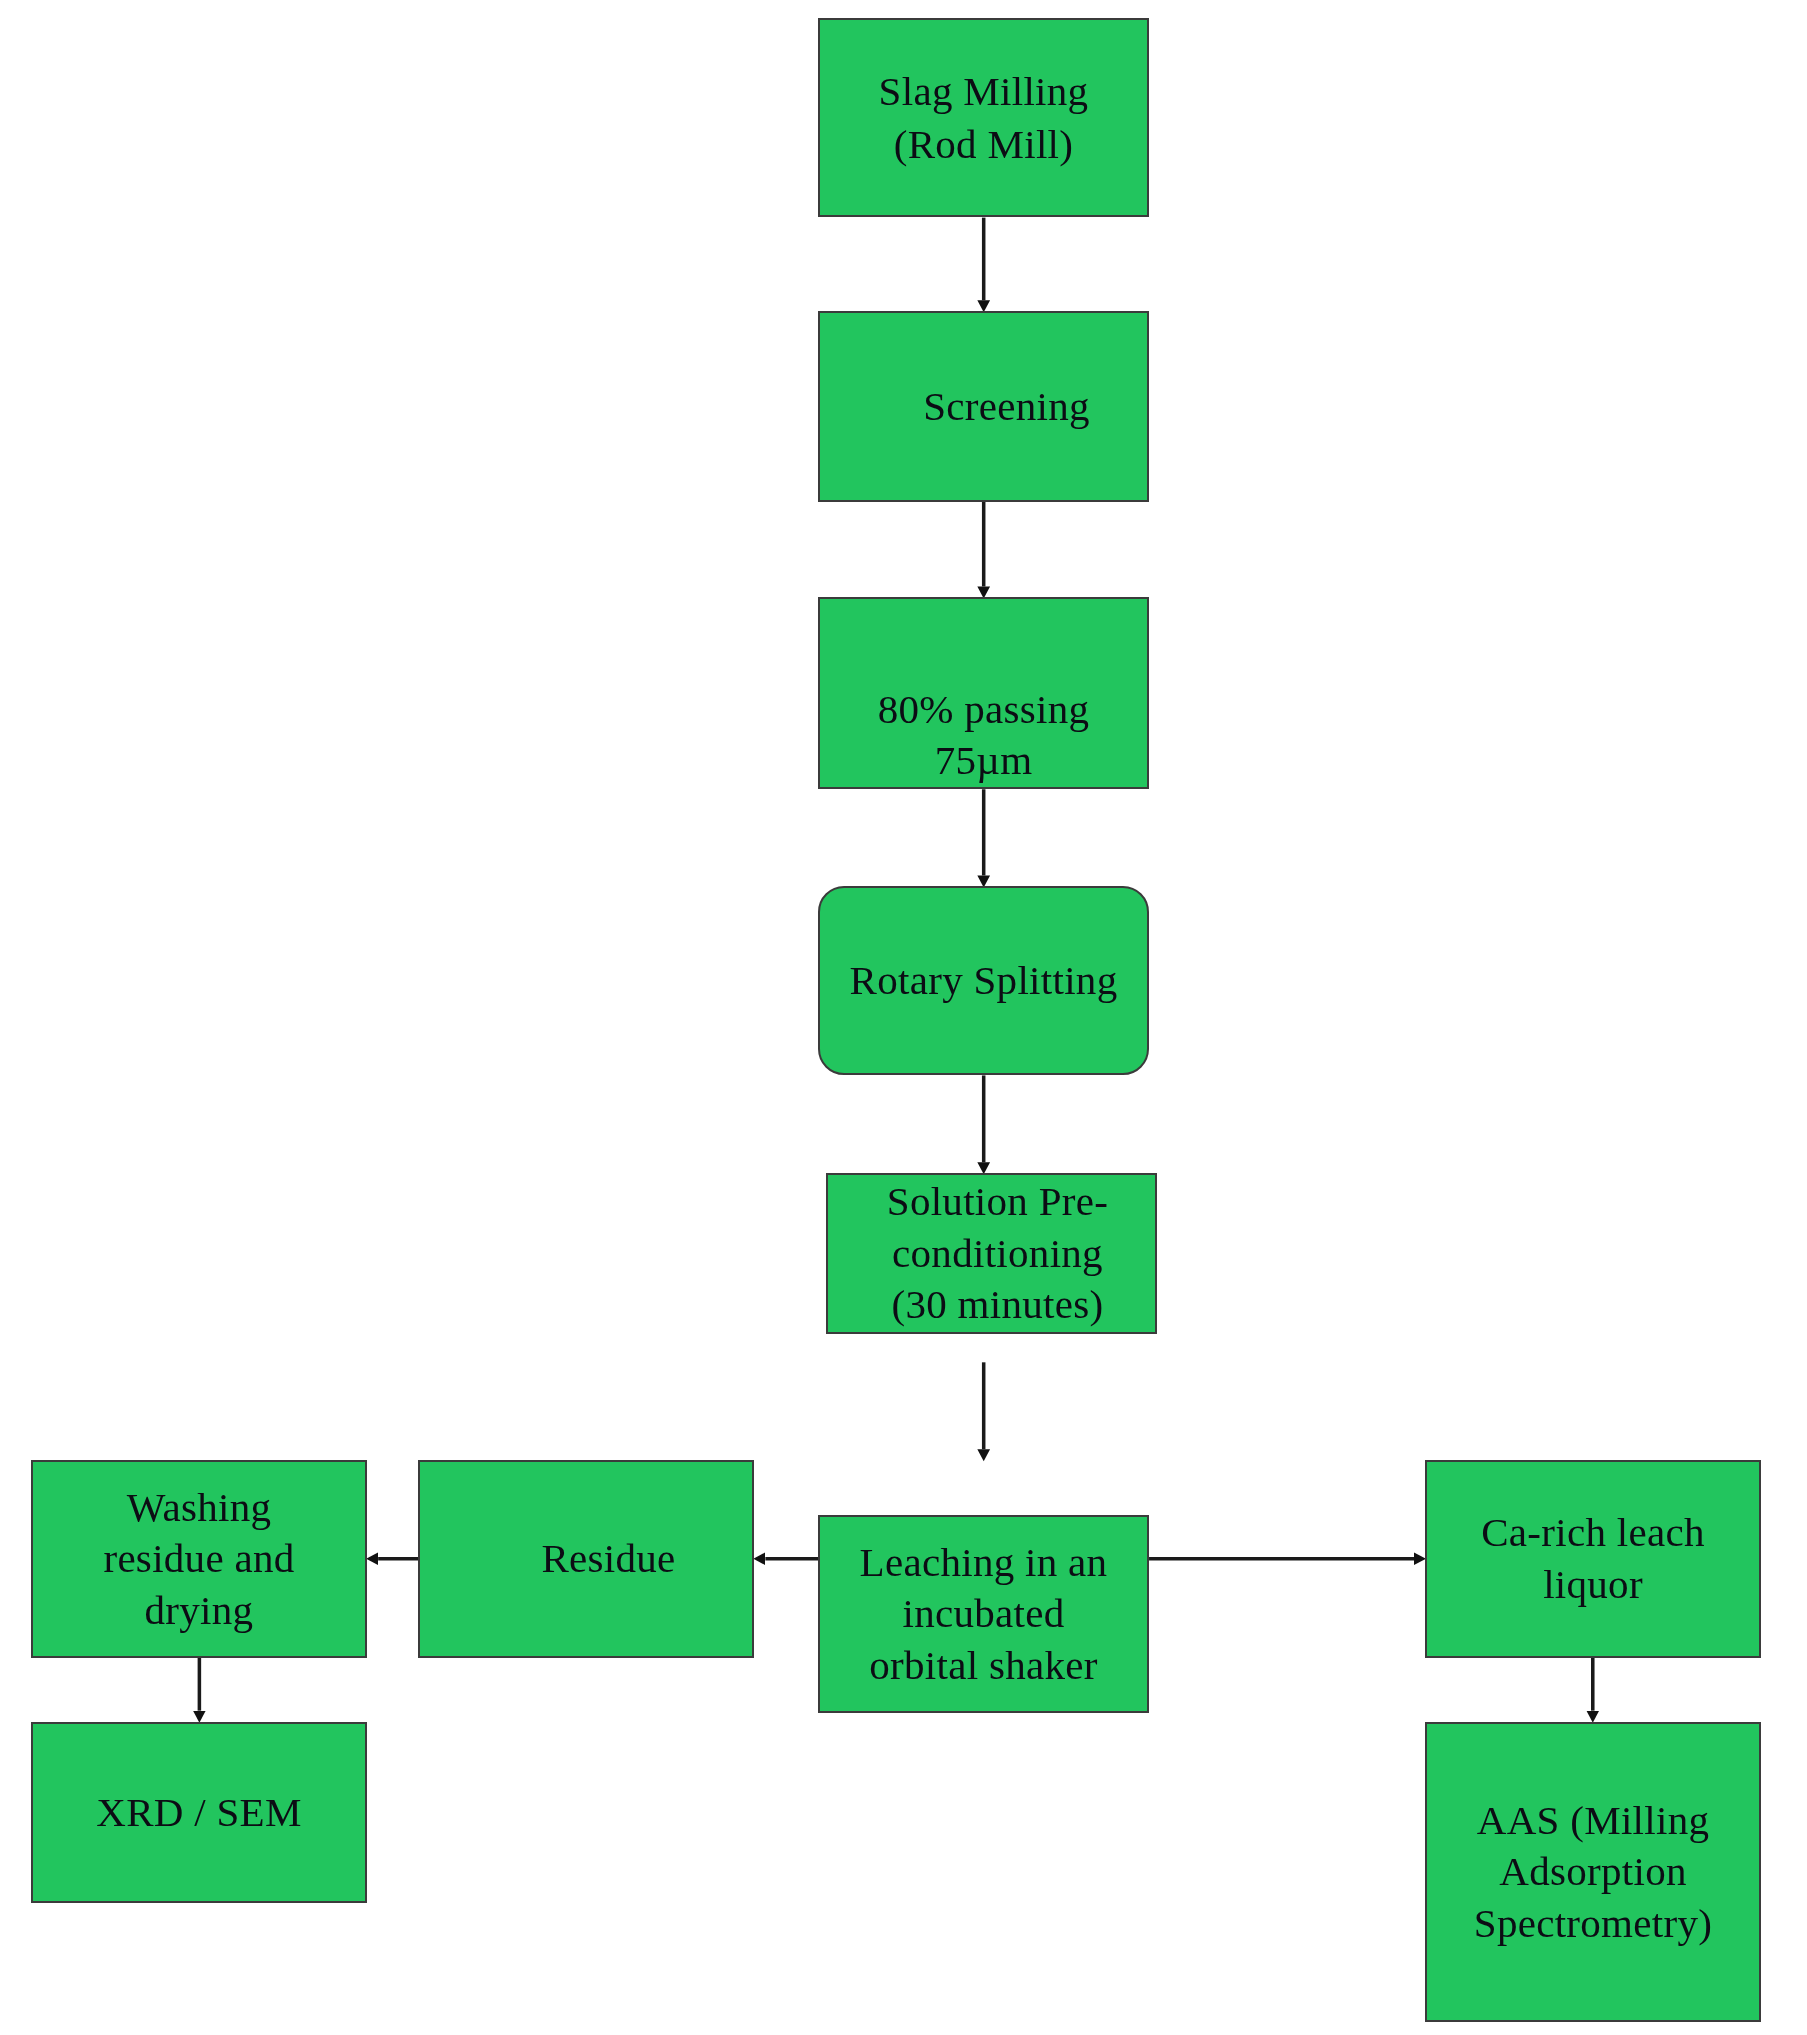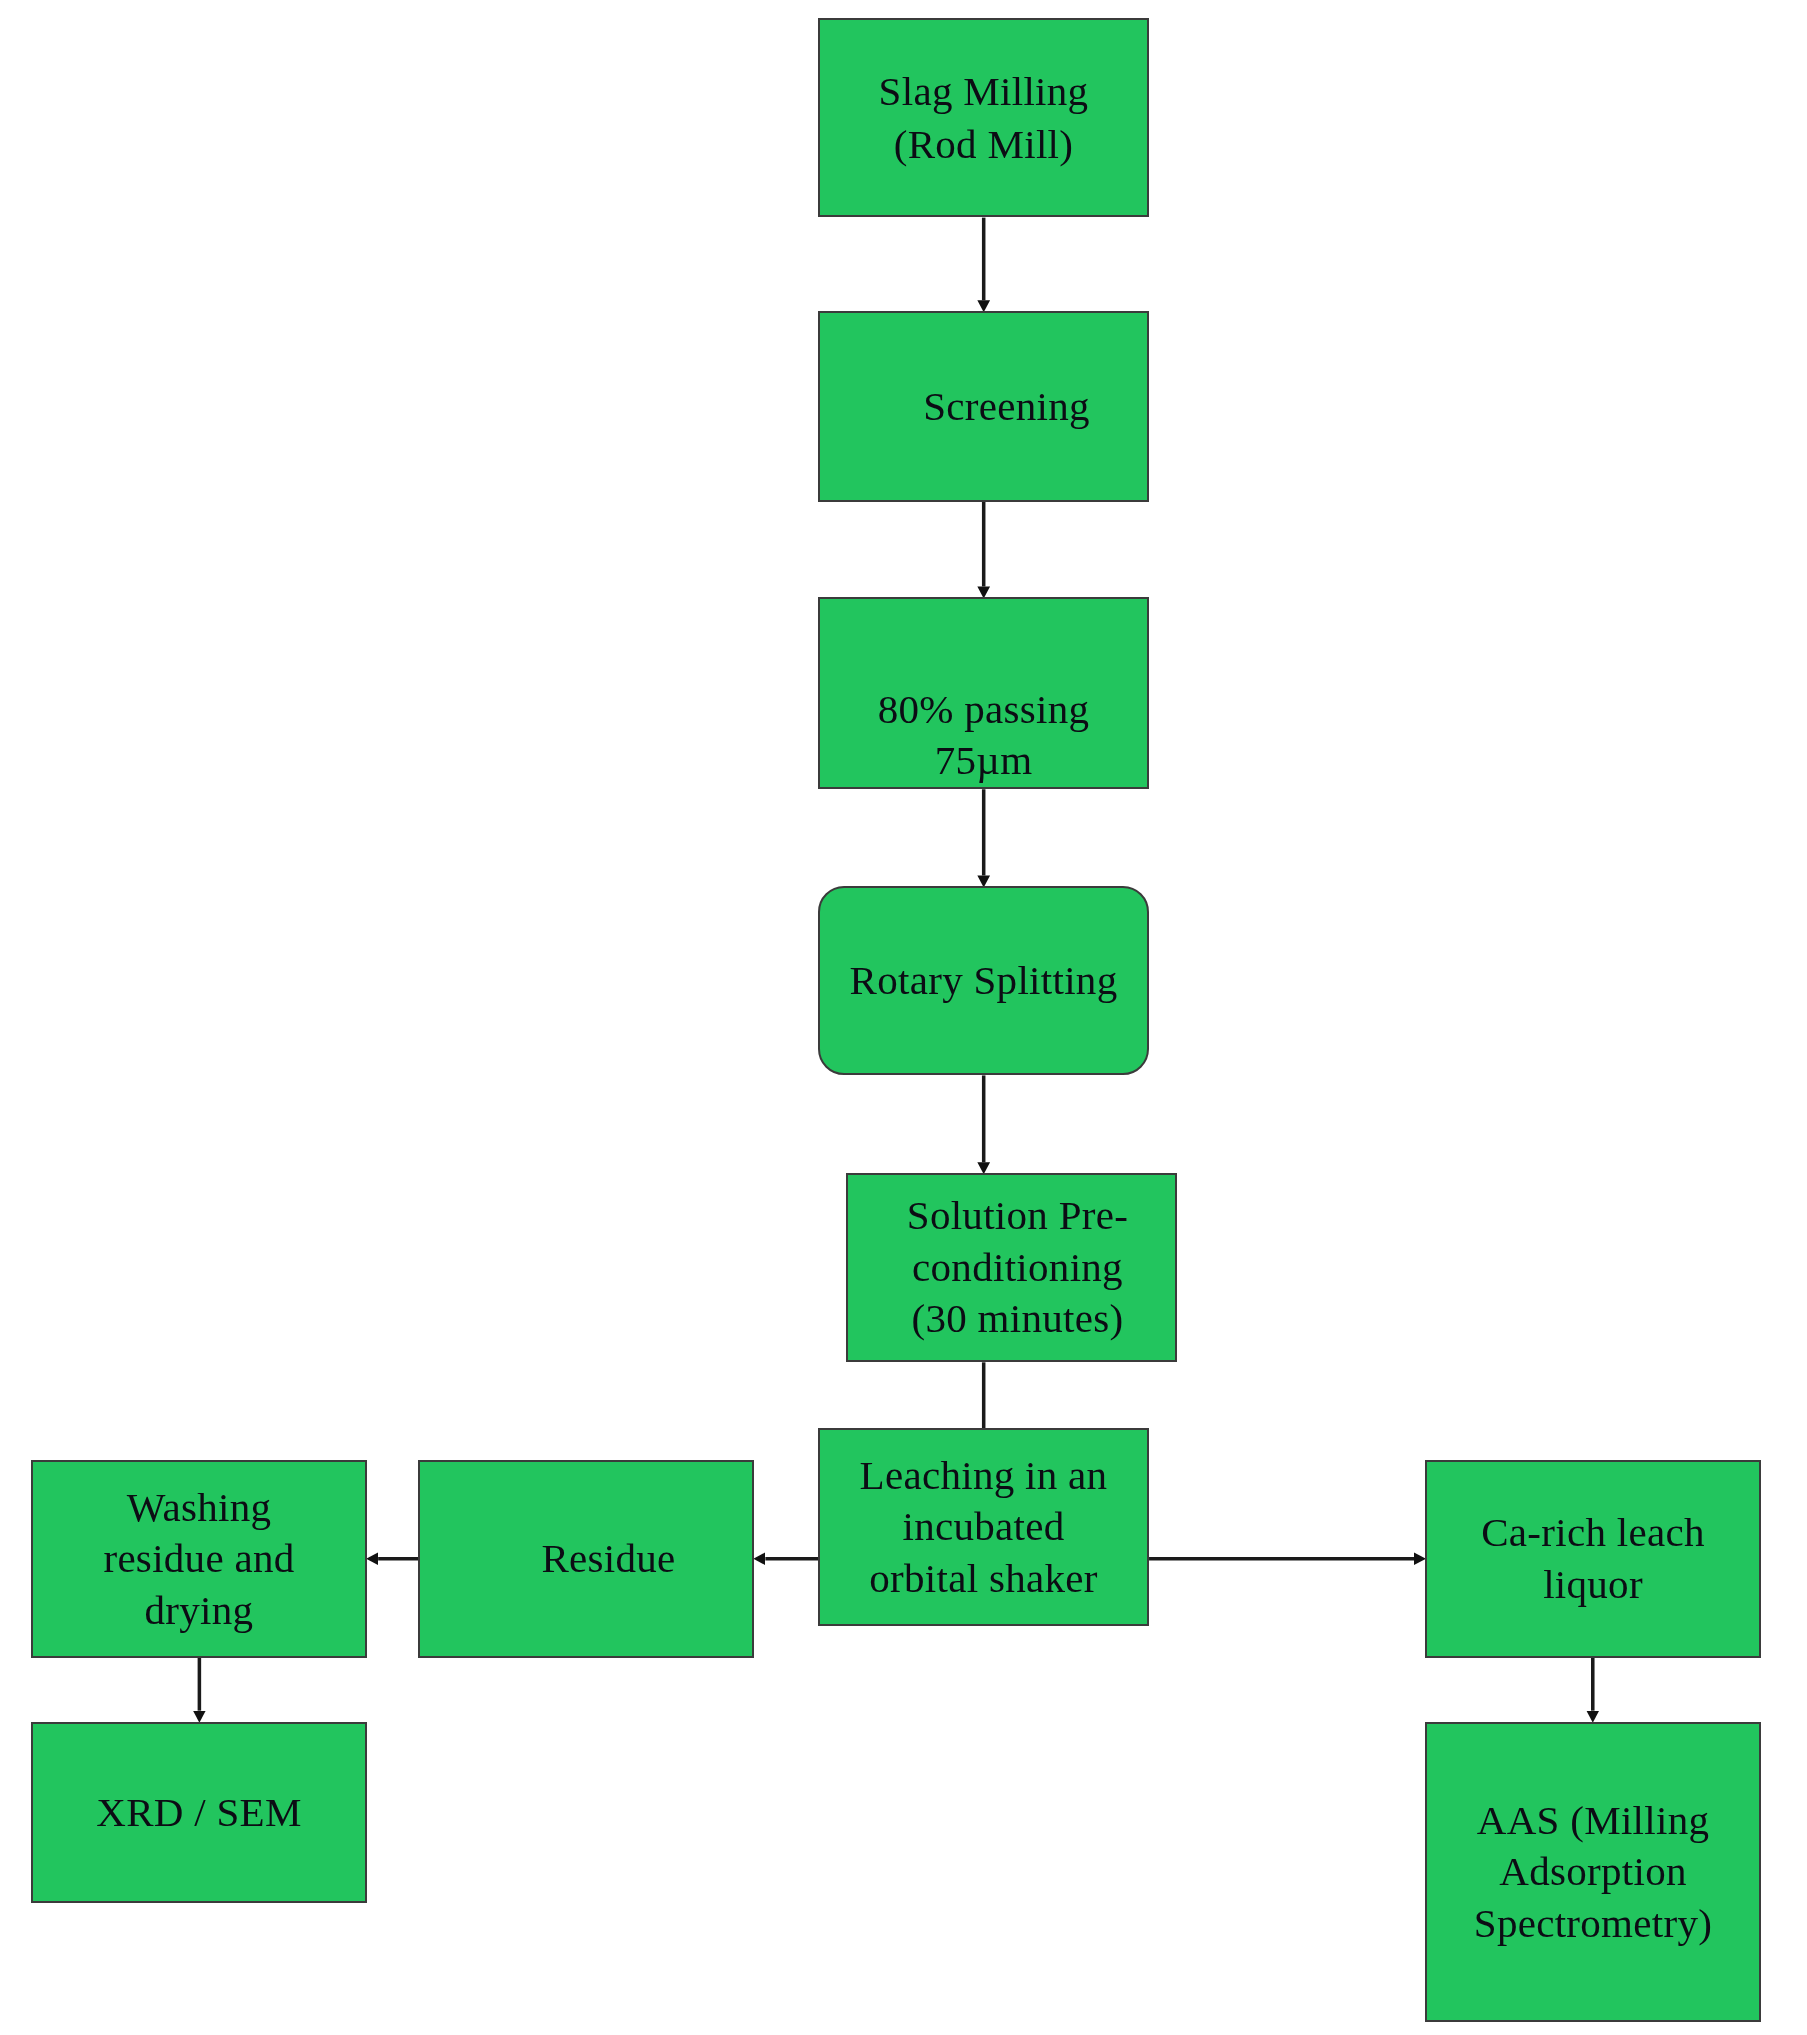--- a/index.html
+++ b/index.html
@@ -46,22 +46,22 @@
     line-height: 1.30;
     letter-spacing: 0.3px;
     white-space: pre-line;
     color: #0c0c14;
   }
   
   #node-slag-milling          { left: 818px; top: 18.4px;   width: 331px; height: 199px; }
   #node-screening             { left: 818px; top: 311px;  width: 331px; height: 191px; padding-left: 46px; }
   #node-particle-size         { left: 818px; top: 597px;  width: 331px; height: 192px; align-items: flex-end; }
   #node-rotary-splitting      { left: 818px; top: 886px; width: 331px; height: 189px; border-radius: 26px; }
-  #node-solution-precondition { left: 846px; top: 1173px; width: 331px; height: 189px; padding-left: 12px; }
-  #node-leaching              { left: 818px; top: 1428px; width: 331px; height: 198px; }
+  #node-solution-precondition { left: 826px; top: 1173px; width: 331px; height: 161px; padding-left: 12px; }
+  #node-leaching              { left: 818px; top: 1515px; width: 331px; height: 198px; }
   #node-residue               { left: 418px;  top: 1460px; width: 336px; height: 198px; padding-left: 45px; }
   #node-washing-drying        { left: 31px;   top: 1460px; width: 336px; height: 198px; }
   #node-xrd-sem               { left: 31px;   top: 1722px; width: 336px; height: 181px; }
   #node-ca-rich-liquor        { left: 1425px; top: 1460px; width: 336px; height: 198px; font-family: Liberation Serif, serif; }
   #node-aas                   { left: 1425px; top: 1722px; width: 336px; height: 300px; }
 
   #node-particle-size .node-label,
   #node-leaching .node-label,
   #node-solution-precondition .node-label,
   #node-washing-drying .node-label,

